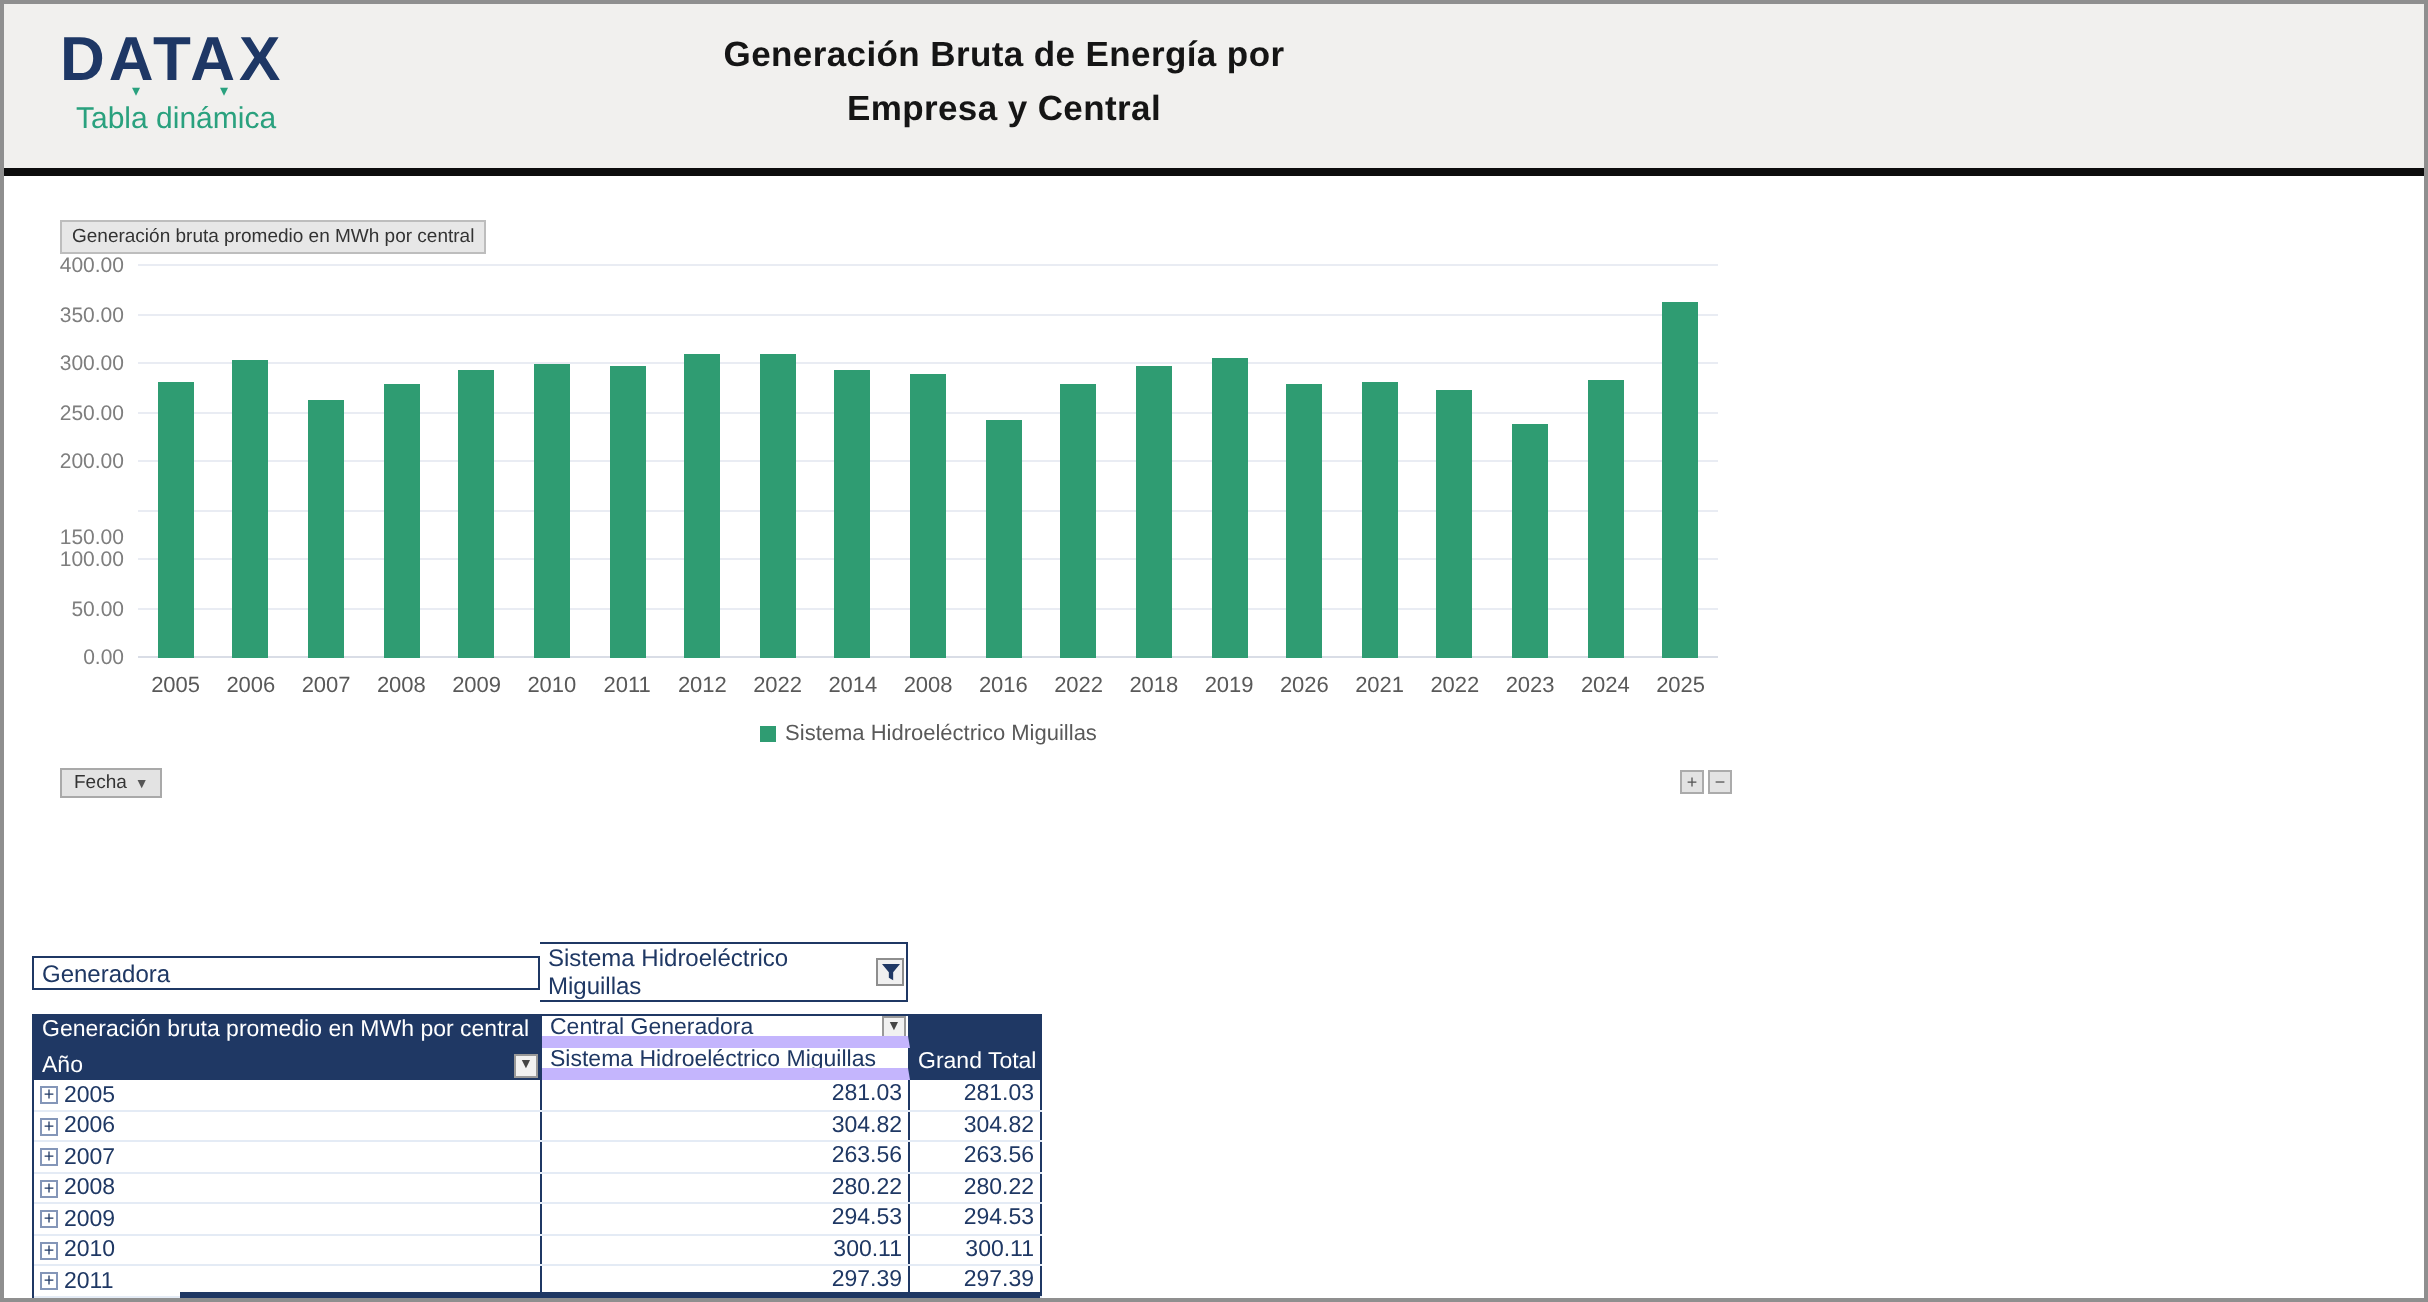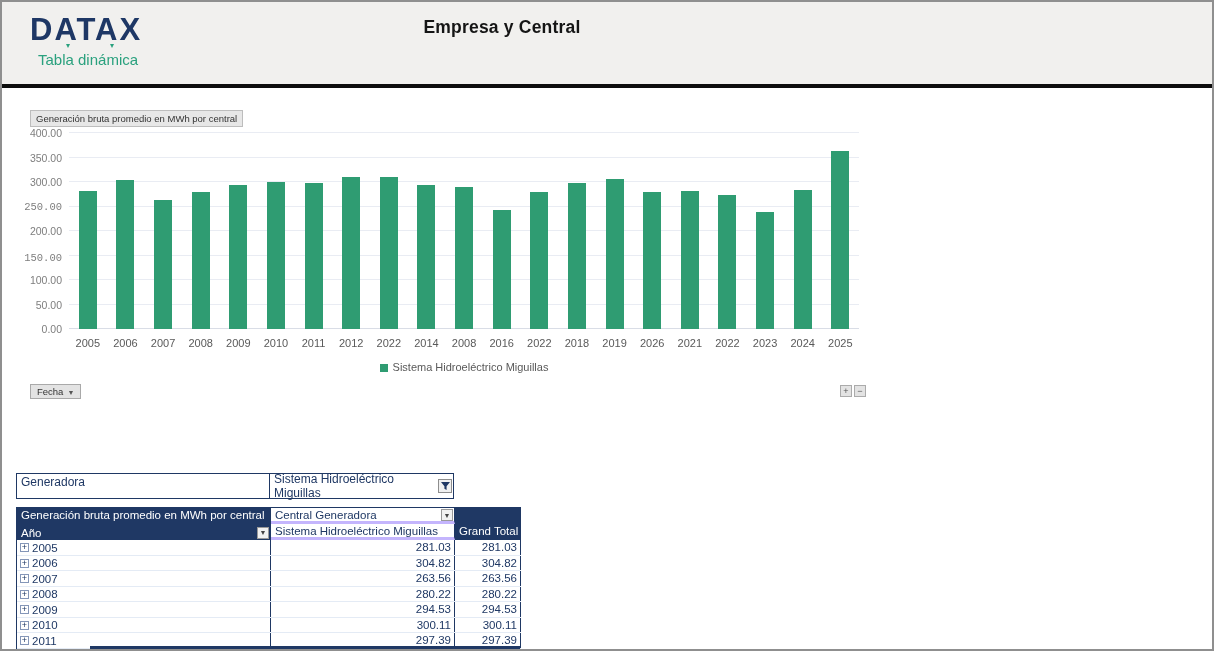--- a/index.html
+++ b/index.html
@@ -39,38 +39,38 @@
               font-size:9.5px; color:#333; background:#e3e3e3; border:1px solid #a9a9a9;
               padding:1px 6px; cursor:pointer; }
   .axis-btn .caret { font-size:7px; margin-left:4px; color:#555; }
   .pm { position:absolute; left:826px; top:280px; display:flex; gap:2px; }
   .pm button { width:12px; height:12px; font-size:9px; line-height:8px; color:#555;
                background:#e3e3e3; border:1px solid #ababab; padding:0; cursor:pointer;
                font-family:"Liberation Sans",sans-serif; }
 
   
   .filter-row { position:absolute; left:14px; top:471px; display:flex; height:26px;
-                font-size:12px; color:#1f3864; }
+                font-size:12px; color:#1f3864;align-items:center; }
   .filter-field { width:254px; background:#fff; border:1px solid #1f3864; padding:1px 0 0 4px; }
   .filter-value { width:184px; background:#fff; border:1px solid #1f3864; border-left:none;
                   display:flex; align-items:center; padding-left:4px; }
   .filter-value span { flex:1; }
   .funnel-btn { width:14px; height:14px; margin-right:1px; background:#f0f0f0; border:1px solid #8e8e8e;
                 display:flex; align-items:center; justify-content:center; padding:0; cursor:pointer; }
 
   
   .pivot { position:absolute; left:14px; top:505px; width:505px; font-size:11.5px;
            border-left:1px solid #1f3864; border-top:1px solid #1f3864; }
   .prow { display:flex; height:16px; }
   .prow.data { height:15.5px; }
   .c1 { width:254px; } .c2 { width:184px; } .c3 { width:66px; }
   .c1, .c2, .c3 { border-right:1px solid #1f3864; overflow:hidden; white-space:nowrap; }
   .navy { background:#1f3864; color:#fff; padding:1px 0 0 4px; }
   .white-cell { background:#fff; color:#1f3864; padding:1px 0 0 4px;
-                border-bottom:3px solid #c4b5fd; display:flex; align-items:center; }
+                border-bottom:6px solid #c4b5fd; display:flex; align-items:center; }
   .white-cell span { flex:1; }
   .dd { width:12px; height:12px; margin-right:1px; background:#f1f1f1; border:1px solid #999;
         font-size:7px; line-height:9px; color:#444; padding:0; cursor:pointer;
         font-family:"Liberation Sans",sans-serif; }
   .gt { padding-top:1px; }
   .prow.data { background:#fff; color:#1f3864; border-bottom:1px solid #e4ebf5; }
   .rowhdr { padding:1px 0 0 3px; display:flex; align-items:center; }
   .exp { display:inline-block; width:9px; height:9px; border:1px solid #8496b8; color:#1f3864;
          font-size:9px; line-height:7px; text-align:center; margin-right:3px; background:#fff;
          cursor:pointer; }
@@ -83,33 +83,34 @@
 <div class="screen">
 
   <div class="hdr">
     <div class="logo-block">
       <div class="logo-text">DATAX</div>
       <span class="logo-tick t1">▾</span>
       <span class="logo-tick t2">▾</span>
       <div class="logo-sub">Tabla dinámica</div>
     </div>
     <div class="title-block">
+      <div>Generación Bruta de Energía por</div>
       <div>Empresa y Central</div>
     </div>
   </div>
 
   <div class="chart">
     <button class="field-btn">Generación bruta  promedio en MWh por central</button>
     <div id="yaxis">
         <div class="ytick" style="top: 218px;">0.00</div>
         <div class="ytick" style="top: 193.5px;">50.00</div>
         <div class="ytick" style="top: 169px;">100.00</div>
-        <div class="ytick" style="top: 147px; font-family: Liberation Mono, monospace;">150.00</div>
+        <div class="ytick" style="top: 158px;">150.00</div>
         <div class="ytick" style="top: 120px;">200.00</div>
-        <div class="ytick" style="top: 95.5px; font-family: Liberation Mono, monospace;">250.00</div>
+        <div class="ytick" style="top: 95.5px;">250.00</div>
         <div class="ytick" style="top: 71px;">300.00</div>
         <div class="ytick" style="top: 46.5px;">350.00</div>
         <div class="ytick" style="top: 22px;">400.00</div>
       </div>
     <div class="plot">
       <div id="grid">
           <div class="gridline zero" style="bottom: 0px;"></div>
           <div class="gridline" style="bottom: 24.5px;"></div>
           <div class="gridline" style="bottom: 49px;"></div>
           <div class="gridline" style="bottom: 73.5px;"></div>

